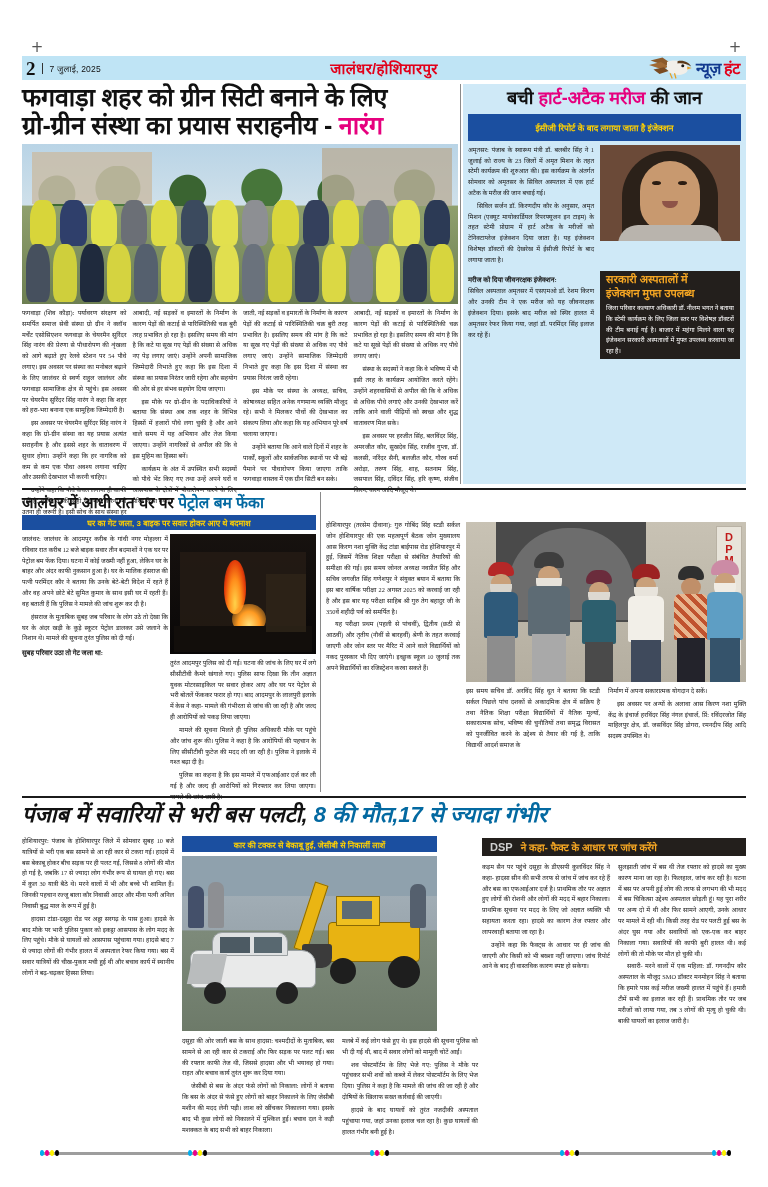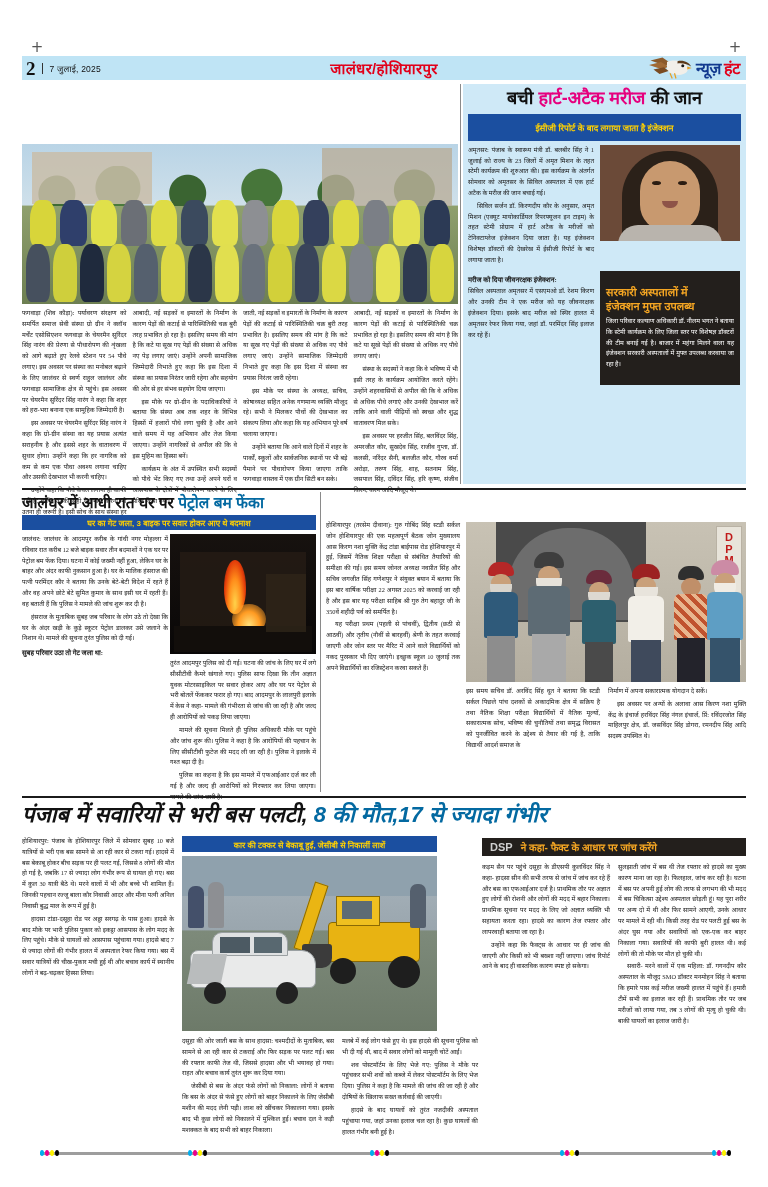--- a/index.html
+++ b/index.html
@@ -97,20 +97,26 @@
           <path d="M53 14 L59 16 L53 18 Z" fill="#e8a020"></path>
           <path d="M30 23 L33 30 M36 23 L38 30" stroke="#e8a020" stroke-width="1.6"></path>
           <path d="M8 18 L22 15 L28 20 L16 24 Z" fill="#7a4b22"></path>
         </svg>
       </div>
       <span class="brand-text1">न्यूज़</span>
       <span class="brand-text2">हंट</span>
     </div>
   </div>
 
+  <div style="position:absolute;left:22px;top:84px;width:436px;">
+    <div class="hl" style="font-size:25px;line-height:1.1;letter-spacing:-.2px;">फगवाड़ा शहर को ग्रीन सिटी बनाने के लिए</div>
+    <div class="hl" style="font-size:25px;line-height:1.1;letter-spacing:-.2px;">
+      <span>ग्रो-ग्रीन संस्था का प्रयास सराहनीय - </span><span class="accent-mag">नारंग</span>
+    </div>
+  </div>
 
   <div class="photo" style="position:absolute;left:22px;top:144px;width:436px;height:160px;">
     <div class="ph-sky" style="background:linear-gradient(#b9d4e6 0%,#cfe0ea 38%,#8fa06d 39%,#6d7f52 100%);"></div>
 
     <div style="position:absolute;left:0;top:22px;width:100%;height:40px;background:
          radial-gradient(circle at 8% 70%, #3f6b35 18px, transparent 19px),
          radial-gradient(circle at 22% 55%, #4a7a3c 22px, transparent 23px),
          radial-gradient(circle at 38% 68%, #3a6431 18px, transparent 19px),
          radial-gradient(circle at 55% 58%, #47763a 20px, transparent 21px),
          radial-gradient(circle at 72% 68%, #3d6a33 18px, transparent 19px),
@@ -204,21 +210,21 @@
           <div style="position:absolute;left:18px;top:80px;width:104px;height:20px;background:#b9b4ad;border-radius:20px 20px 0 0;"></div>
         </div>
       </div>
     </div>
 
     <div style="display:flex;gap:6px;margin-top:3px;">
       <div class="body-col" style="width:126px;">
         <span class="subhead">मरीज को दिया जीवनरक्षक इंजेक्शन:</span>
         <p class="noind">सिविल अस्पताल अमृतसर में एसएमओ डॉ. रेशम किरण और उनकी टीम ने एक मरीज को यह जीवनरक्षक इंजेक्शन दिया। इसके बाद मरीज को स्थिर हालत में अमृतसर रेफर किया गया, जहां डॉ. परमिंदर सिंह इलाज कर रहे हैं।</p>
       </div>
-      <div class="darkbox" style="width:140px;padding:15px 6px;">
+      <div class="darkbox" style="width:140px;padding:2px 6px;">
         <div class="dh">सरकारी अस्पतालों में</div>
         <div class="dh">इंजेक्शन मुफ्त उपलब्ध</div>
         <div class="db" style="margin-top:3px;">जिला परिवार कल्याण अधिकारी डॉ. नीलम भगत ने बताया कि स्टेमी कार्यक्रम के लिए जिला स्तर पर विशेषज्ञ डॉक्टरों की टीम बनाई गई है। बाजार में महंगा मिलने वाला यह इंजेक्शन सरकारी अस्पतालों में मुफ्त उपलब्ध करवाया जा रहा है।</div>
       </div>
     </div>
   </div>
 
   <div class="rule" style="position:absolute;left:22px;top:488px;width:724px;height:2px;"></div>
 
   <div style="position:absolute;left:22px;top:494px;width:294px;">

